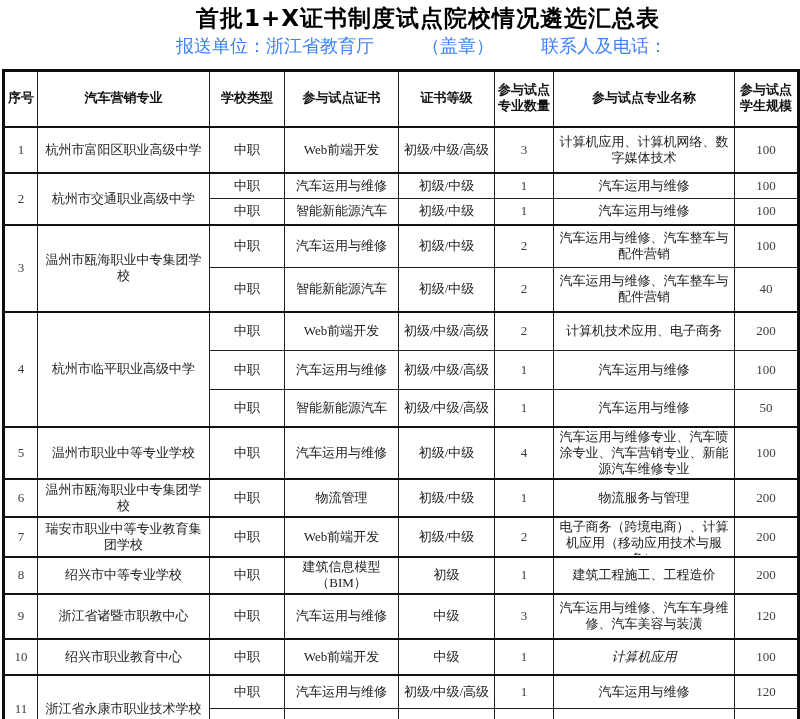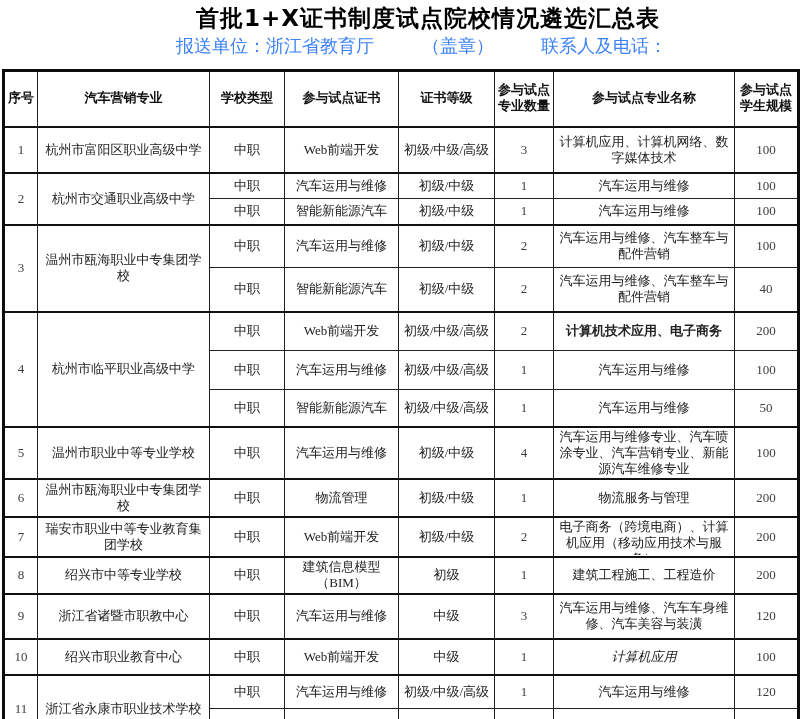--- a/index.html
+++ b/index.html
@@ -115,21 +115,21 @@
           <td class="c-scale">40</td>
         </tr>
         <tr class="gstart" style="height: 39px;">
           <td class="c-serial" rowspan="3">4</td>
           <td class="c-name" rowspan="3">杭州市临平职业高级中学</td>
           <td class="c-type">中职</td>
           <td class="c-cert">Web前端开发</td>
           <td class="c-grade">初级/中级/高级</td>
           <td class="c-count">2</td>
           <td class="c-majors">
-            <div class="clip" style="max-height: 37px; font-weight: bold;">计算机技术应用、电子商务</div>
+            <div class="clip" style="max-height: 37px;">计算机技术应用、电子商务</div>
           </td>
           <td class="c-scale">200</td>
         </tr>
         <tr style="height: 39px;">
           <td class="c-type">中职</td>
           <td class="c-cert">汽车运用与维修</td>
           <td class="c-grade">初级/中级/高级</td>
           <td class="c-count">1</td>
           <td class="c-majors">
             <div class="clip" style="max-height: 37px;">汽车运用与维修</div>

